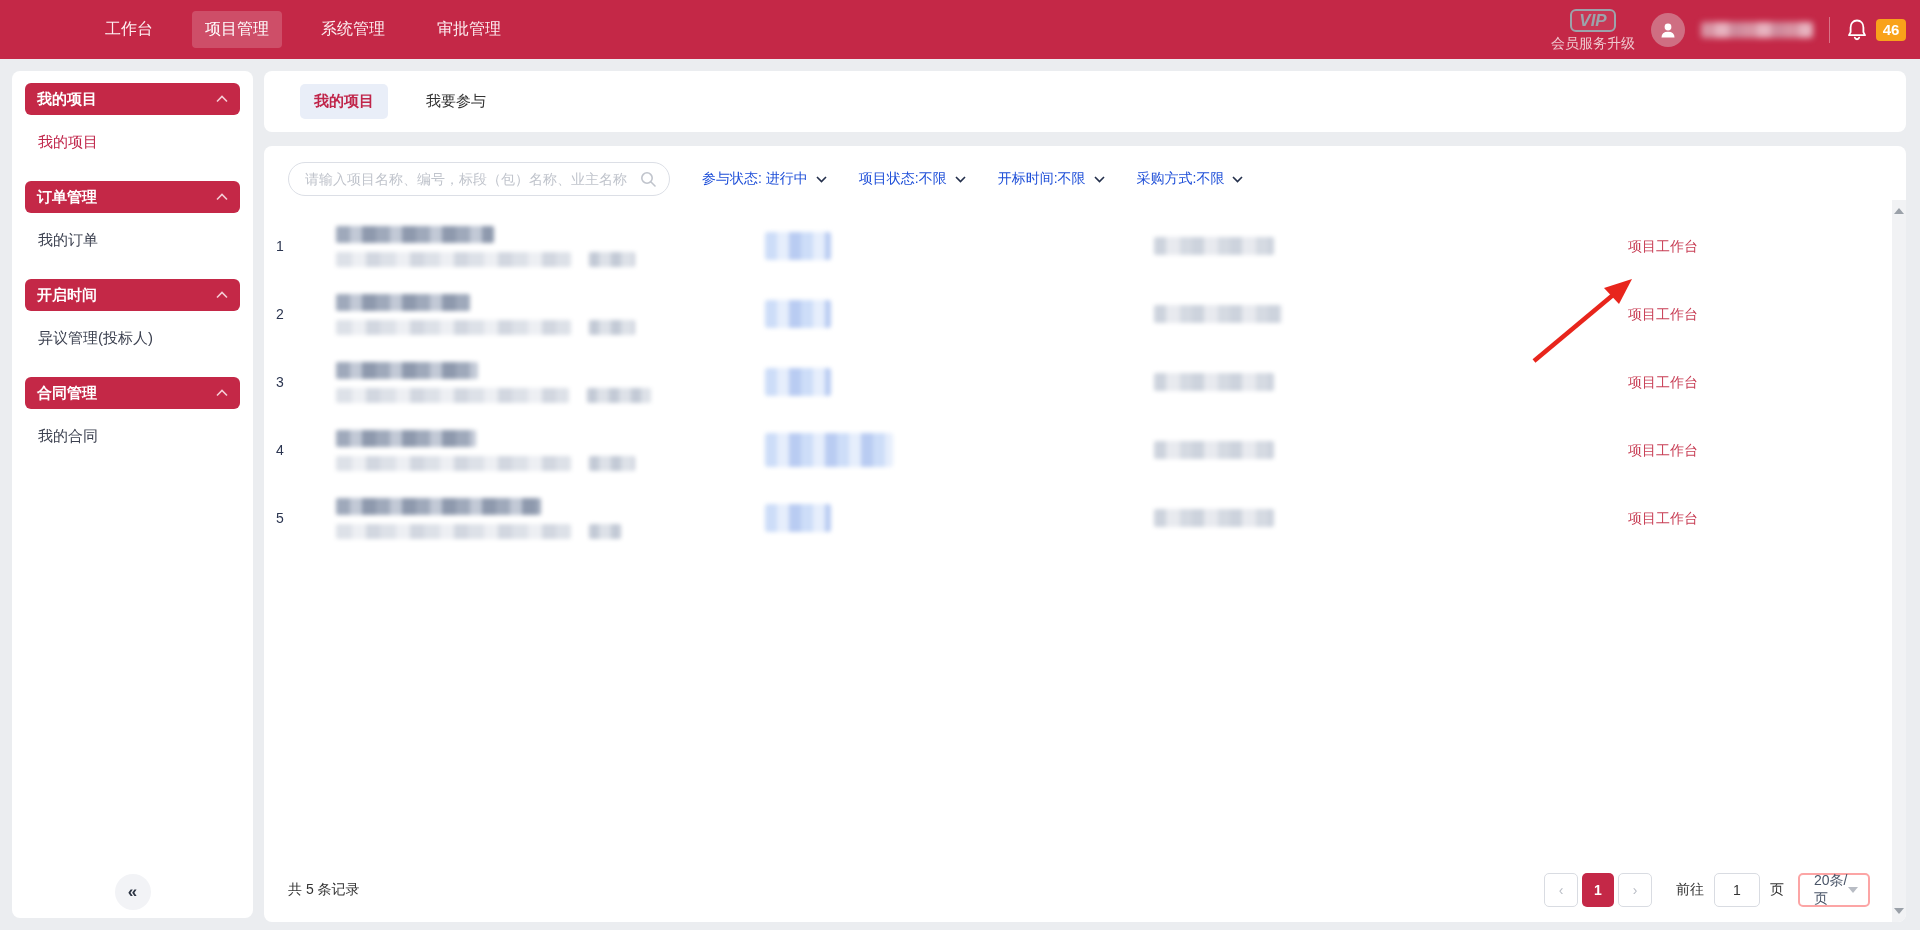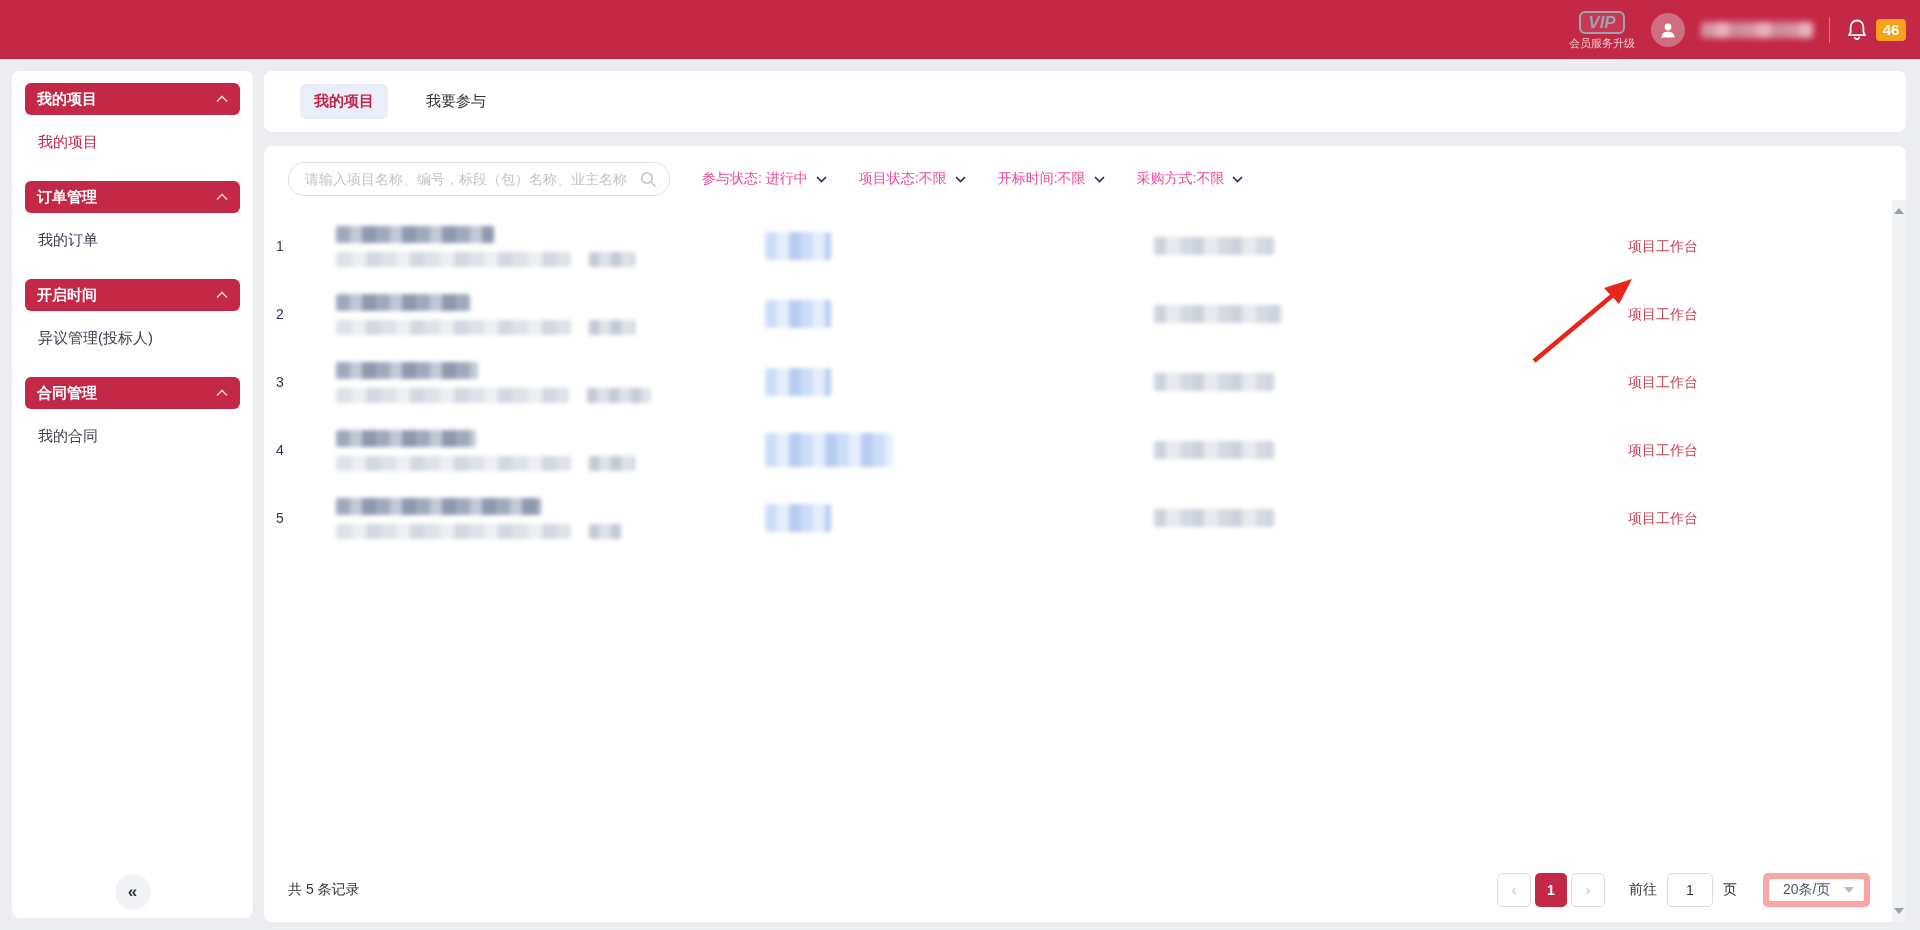--- a/index.html
+++ b/index.html
@@ -9,21 +9,21 @@
   
   .navbar { position:absolute; left:0; top:0; width:1920px; height:59px;
     background:#c42847; display:flex; align-items:center; color:#fff; z-index:5; }
   .nav-left { display:flex; align-items:center; gap:26px; padding-left:92px; }
   .nav-item { font-size:16px; color:#fdeef1; padding:8px 13px; border-radius:4px; cursor:pointer; white-space:nowrap; }
   .nav-item.active { background:rgba(255,255,255,0.18); color:#fff; }
   .nav-right { margin-left:auto; display:flex; align-items:center; gap:16px; padding-right:14px; }
   .vip-wrap { display:flex; flex-direction:column; align-items:center; line-height:1; cursor:pointer; }
   .vip-logo { font-size:17px; font-weight:bold; font-style:italic; color:#9ca3ab;
     border:2px solid #9ca3ab; border-radius:6px; padding:1px 7px; background:rgba(255,255,255,0.08); }
-  .vip-sub { font-size:11px; color:#eec7ce; margin-top:4px; }
+  .vip-sub { font-size:14px; color:#eec7ce; margin-top:4px; }
   .avatar { width:34px; height:34px; border-radius:50%; background:#cf6e82;
     display:flex; align-items:center; justify-content:center; }
   .user-blur { width:112px; height:16px; border-radius:3px; filter:blur(3px);
     background:repeating-linear-gradient(90deg,#d893a3 0 14px,#e7b3bf 14px 28px,#d08a9c 28px 42px); }
   .nav-divider { width:1px; height:26px; background:rgba(255,255,255,0.35); }
   .bell-wrap { display:flex; align-items:center; gap:8px; cursor:pointer; }
   .notif-badge { min-width:30px; height:22px; background:#f9a21a; color:#fff; font-size:15px;
     font-weight:bold; border-radius:4px; display:flex; align-items:center; justify-content:center; padding:0 5px; }
 
   
@@ -50,21 +50,21 @@
   .main-card { position:absolute; left:264px; top:146px; width:1642px; height:776px;
     background:#fff; border-radius:8px; }
 
   
   .filter-row { display:flex; align-items:center; height:66px; padding-left:24px; gap:32px; }
   .search-pill { width:382px; height:34px; border:1px solid #dcdfe6; border-radius:17px;
     display:flex; align-items:center; padding:0 12px 0 16px; }
   .search-pill input { border:none; outline:none; flex:1; font-size:14px; color:#333;
     font-family:"Liberation Sans","DejaVu Sans",sans-serif; background:transparent; }
   .search-pill input::placeholder { color:#c0c4cc; }
-  .filter-dd { display:flex; align-items:center; gap:8px; font-size:14px; color:#ec4899; cursor:pointer; white-space:nowrap; }
+  .filter-dd { display:flex; align-items:center; gap:8px; font-size:14px; color:#1d4ed8; cursor:pointer; white-space:nowrap; }
 
   
   .thead { display:flex; align-items:center; height:34px; background:#f8f9fb;
     border-top:1px solid #eceef2; border-bottom:1px solid #e8eaef; font-size:14px;
     font-weight:bold; color:#27324a; margin-right:14px; }
   .trow { display:flex; align-items:center; height:68px; margin-right:14px; }
   .c1 { width:40px; padding-left:12px; }
   .c2 { width:451px; padding-left:32px; }
   .c3 { width:387px; padding-left:10px; }
   .c4 { width:472px; padding-left:12px; }
@@ -106,41 +106,47 @@
   .pag-right { margin-left:auto; display:flex; align-items:center; gap:4px; }
   .pg-btn { width:34px; height:34px; border:1px solid #d9dce2; border-radius:5px; background:#fff;
     color:#b8bcc4; font-size:14px; display:flex; align-items:center; justify-content:center; cursor:pointer; }
   .pg-cur { width:32px; height:34px; background:#c42847; color:#fff; font-weight:bold;
     border-radius:5px; font-size:14px; display:flex; align-items:center; justify-content:center; cursor:pointer; }
   .goto-label { font-size:14px; color:#333; margin:0 6px 0 20px; }
   .goto-input { width:46px; height:34px; border:1px solid #d9dce2; border-radius:5px;
     text-align:center; font-size:14px; color:#333; outline:none;
     font-family:"Liberation Sans","DejaVu Sans",sans-serif; }
   .page-unit { font-size:14px; color:#333; margin:0 10px 0 6px; }
-  .size-select { width:107px; height:34px; border:6px solid #fca5a5; border-radius:5px;
+  .size-select { width:72px; height:34px; border:2px solid #fca5a5; border-radius:5px;
     display:flex; align-items:center; justify-content:space-between; padding:0 10px 0 14px;
-    font-size:14px; color:#4a5568; cursor:pointer;margin-left:12px; }
+    font-size:14px; color:#4a5568; cursor:pointer; }
   .sel-caret { width:0; height:0; border-left:5px solid transparent; border-right:5px solid transparent;
     border-top:6px solid #b8bcc4; }
 
   
   .v-scroll { position:absolute; right:0; top:54px; bottom:0; width:14px;
     background:#f1f2f4; border-radius:0 0 8px 0; }
   .scroll-up { position:absolute; top:8px; left:2px; width:0; height:0;
     border-left:5px solid transparent; border-right:5px solid transparent; border-bottom:6px solid #9ba1a9; }
   .scroll-down { position:absolute; bottom:8px; left:2px; width:0; height:0;
     border-left:5px solid transparent; border-right:5px solid transparent; border-top:6px solid #9ba1a9; }
 
   .arrow-overlay { position:absolute; left:0; top:0; width:1920px; height:930px;
     pointer-events:none; z-index:10; }
 </style>
 </head>
 <body>
 
 <div class="navbar">
+  <div class="nav-left">
+    <div class="nav-item">工作台</div>
+    <div class="nav-item active">项目管理</div>
+    <div class="nav-item">系统管理</div>
+    <div class="nav-item">审批管理</div>
+  </div>
   <div class="nav-right">
     <div class="vip-wrap">
       <span class="vip-logo">VIP</span>
       <span class="vip-sub">会员服务升级</span>
     </div>
     <div class="avatar">
       <svg width="20" height="20" viewBox="0 0 20 20">
         <circle cx="10" cy="7" r="3.4" fill="#ffffff"></circle>
         <path d="M3.5 17.5 Q3.5 11.8 10 11.8 Q16.5 11.8 16.5 17.5 Z" fill="#ffffff"></path>
       </svg>

